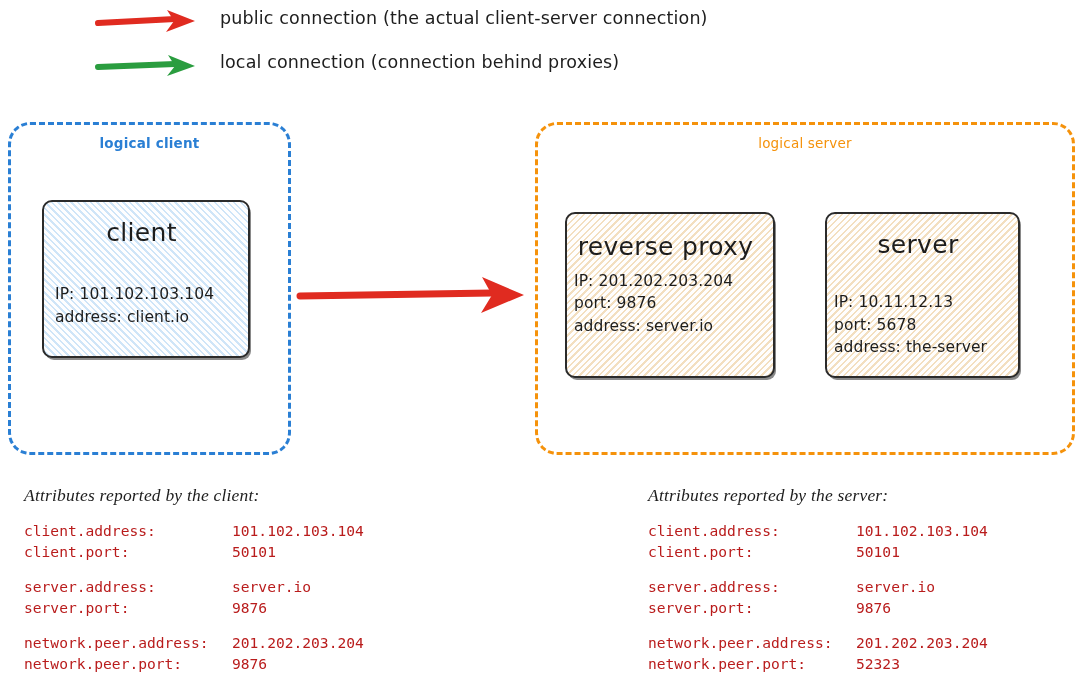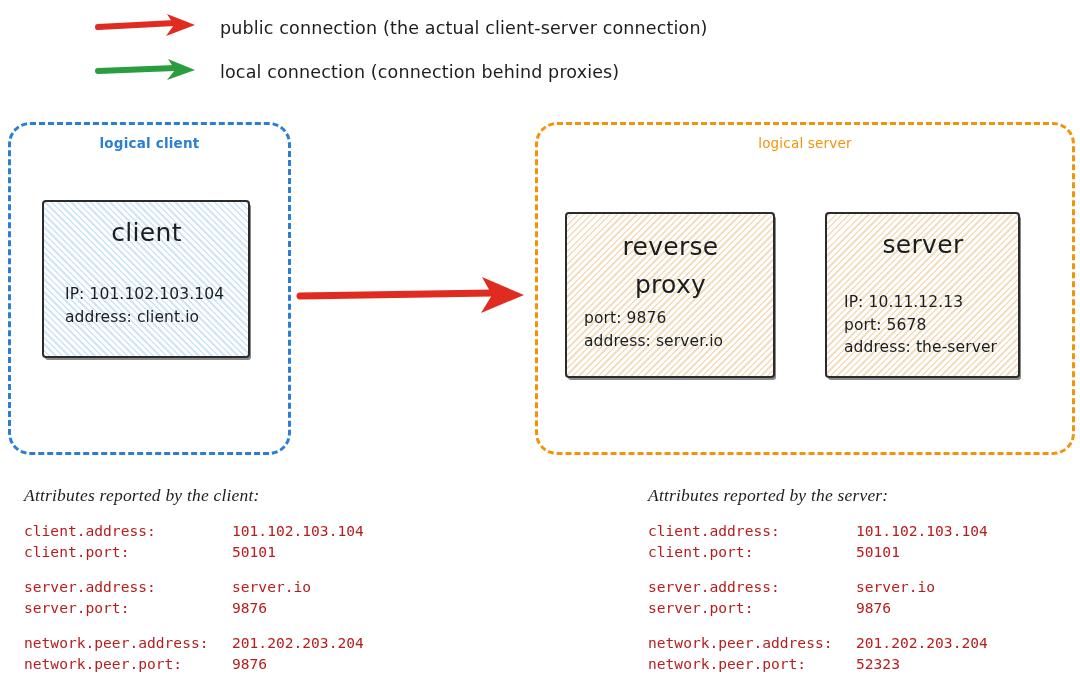--- a/index.html
+++ b/index.html
@@ -15,21 +15,21 @@
     font-family: "DejaVu Sans", sans-serif;
     color: #1d1d1d;
   }
 
   
   .legend-row {
     position: absolute;
     left: 95px;
     height: 30px;
     display: flex;
-    align-items: flex-end;
+    align-items: flex-start;
   }
   #legend-public { top: 8px; }
   #legend-local  { top: 52px; }
 
   .legend-arrow {
     width: 105px;
     height: 26px;
     flex: 0 0 auto;
   }
   .legend-label {
@@ -74,25 +74,25 @@
     letter-spacing: 0.2px;
     white-space: nowrap;
   }
   #logical-client-caption { color: #2a7fd4; font-weight: bold; }
   #logical-server-caption { color: #f5920b; }
 
   
   .node {
     position: absolute;
     border: 2.2px solid #2b2b2b;
-    border-radius: 4px;
+    border-radius: 10px;
     box-sizing: border-box;
     box-shadow: 2px 3px 0 -1px rgba(40,40,40,0.55);
     overflow: hidden;
-    padding: 14px 16px 12px 17px;
+    padding: 14px 16px 12px 7px;
   }
   .node-blue {
     background-color: #eaf4fd;
     background-image: repeating-linear-gradient(
       45deg,
       rgba(255,255,255,0.95) 0px,
       rgba(255,255,255,0.95) 3px,
       #cfe5f8 3px,
       #cfe5f8 4.6px
     );
@@ -224,20 +224,21 @@
   <path d="M186 5 L228 23 L185 41 L196 23 Z" fill="#e02b20"></path>
 </svg>
 
 <div class="logical-box" id="logical-server-box">
   <div class="logical-caption" id="logical-server-caption">logical server</div>
 </div>
 
 <div class="node node-orange" id="node-reverse-proxy">
   <div class="node-title">reverse proxy</div>
   <div class="node-details">
+    <div>IP: 201.202.203.204</div>
     <div>port: 9876</div>
     <div>address: server.io</div>
   </div>
 </div>
 
 <div class="node node-orange" id="node-server">
   <div class="node-title">server</div>
   <div class="node-details">
     <div>IP: 10.11.12.13</div>
     <div>port: 5678</div>

